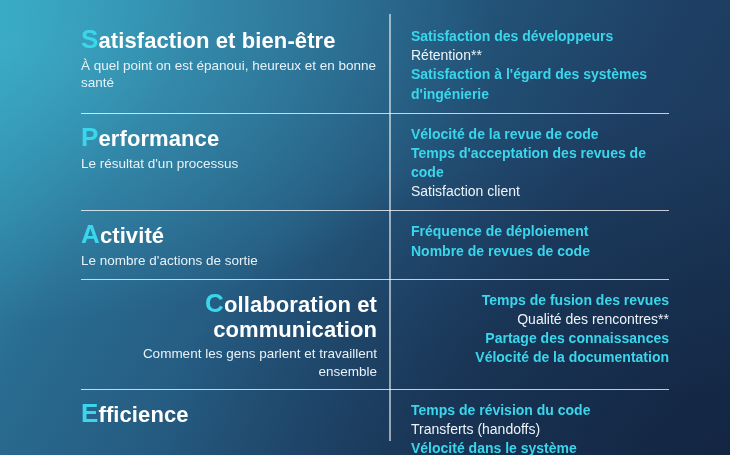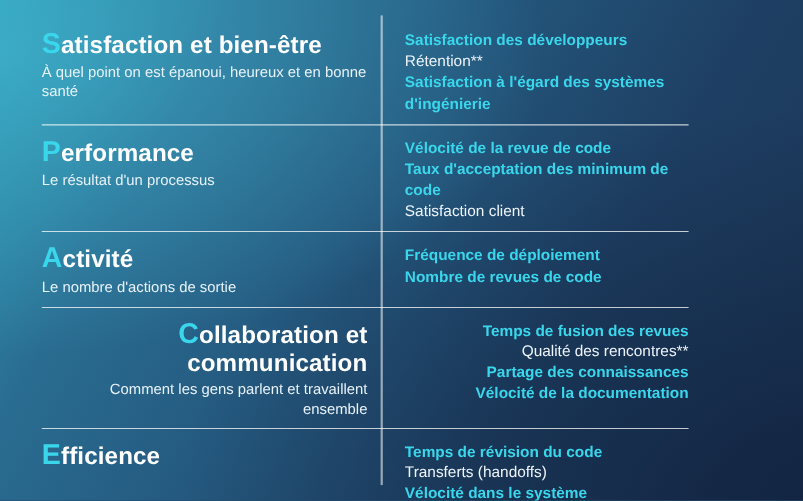--- a/index.html
+++ b/index.html
@@ -27,20 +27,21 @@
     background: radial-gradient(ellipse at 0% 10%, rgba(70,190,215,0.55) 0%, rgba(70,190,215,0.0) 48%),
                 radial-gradient(ellipse at 100% 100%, rgba(14,28,54,0.65) 0%, rgba(14,28,54,0) 55%);
     pointer-events: none;
   }
   #table {
     position: relative;
     width: 644px;
     height: 455px;
     box-sizing: border-box;
     padding: 16px 18px 2px 38px;
+    margin-left: 43px;
   }
   .vline {
     position: absolute;
     left: 346px;
     top: 14px;
     bottom: 14px;
     width: 2px;
     background: rgba(255,255,255,0.55);
   }
   .row {
@@ -119,21 +120,21 @@
       </div>
     </div>
 
     <div class="row r2">
       <div class="left">
         <div class="title"><span class="cap">P</span><span>erformance</span></div>
         <p class="desc">Le résultat d'un processus</p>
       </div>
       <div class="right">
         <p class="metric hl">Vélocité de la revue de code</p>
-        <p class="metric hl">Taux d'acceptation des minimum de code</p>
+        <p class="metric hl">Temps d'acceptation des revues de code</p>
         <p class="metric plain">Satisfaction client</p>
       </div>
     </div>
 
     <div class="row r3">
       <div class="left">
         <div class="title"><span class="cap">A</span><span>ctivité</span></div>
         <p class="desc">Le nombre d'actions de sortie</p>
       </div>
       <div class="right">

